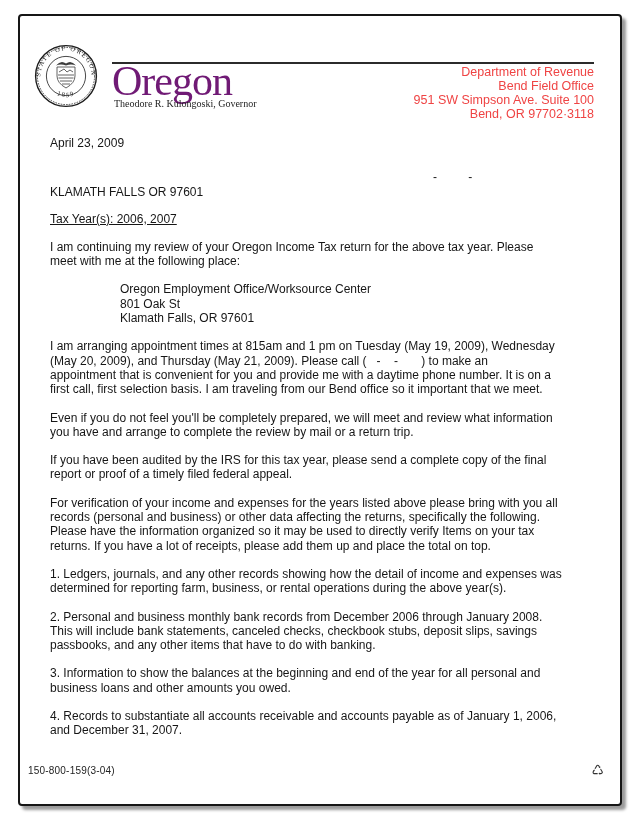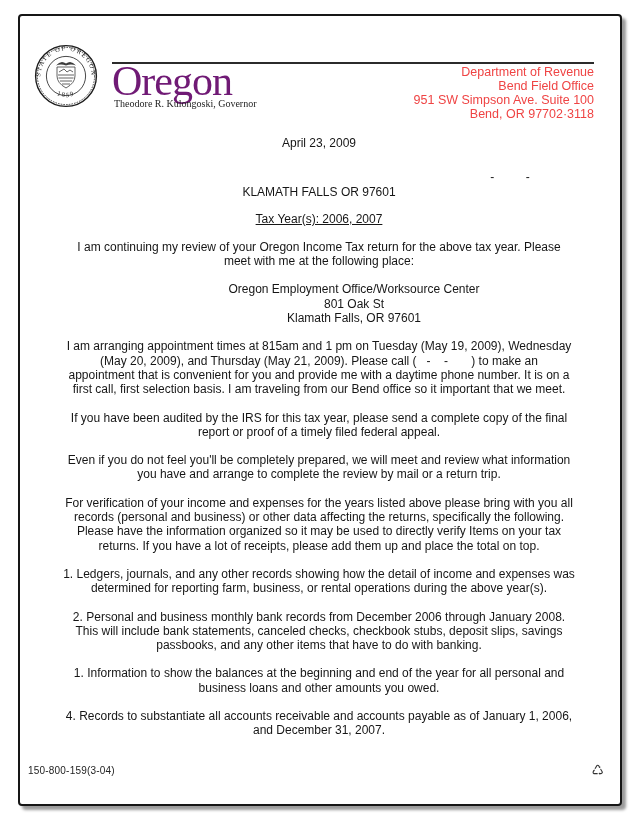--- a/index.html
+++ b/index.html
@@ -25,21 +25,21 @@
     position:absolute;left:94px;top:82px;
     font-family:Liberation Serif, serif;font-size:10px;color:#222;
   }
   .header-rule{position:absolute;left:92px;right:26px;top:46px;height:2px;background:#2b2b2b;}
   .dept-block{
     position:absolute;right:26px;top:49px;text-align:right;
     font-size:12.5px;line-height:14px;color:#ef4444;
   }
 
   
-  .letter{padding:0 32px 0 30px;font-size:12px;line-height:14.3px;color:#161616;text-align:center;}
+  .letter{padding:0 32px 0 30px;font-size:12px;line-height:14.3px;color:#161616;}
   .para{white-space:pre-line;margin:0 0 14px 0;}
   .date-line{margin:0;}
   .redacted-line{margin:20px 0 0 0;height:14px;}
   .redacted-line span{margin-left:383px;letter-spacing:1px;}
   .recipient-line{margin:1px 0 0 0;}
   .subject-line{margin:12px 0 14px 0;}
   .subject-line span{text-decoration:underline;}
   .meeting-place{margin-left:70px;}
 
   
@@ -114,37 +114,37 @@
 
       <p class="para meeting-place">Oregon Employment Office/Worksource Center
 801 Oak St
 Klamath Falls, OR 97601</p>
 
       <p class="para">I am arranging appointment times at 815am and 1 pm on Tuesday (May 19, 2009), Wednesday
 (May 20, 2009), and Thursday (May 21, 2009). Please call (&nbsp;&nbsp;&nbsp;-&nbsp;&nbsp;&nbsp;&nbsp;-&nbsp;&nbsp;&nbsp;&nbsp;&nbsp;&nbsp;&nbsp;) to make an
 appointment that is convenient for you and provide me with a daytime phone number. It is on a
 first call, first selection basis. I am traveling from our Bend office so it important that we meet.</p>
 
+      <p class="para">Even if you do not feel you'll be completely prepared, we will meet and review what information
+you have and arrange to complete the review by mail or a return trip.</p>
+
       <p class="para">If you have been audited by the IRS for this tax year, please send a complete copy of the final
 report or proof of a timely filed federal appeal.</p>
-
-      <p class="para">Even if you do not feel you'll be completely prepared, we will meet and review what information
-you have and arrange to complete the review by mail or a return trip.</p>
 
       <p class="para">For verification of your income and expenses for the years listed above please bring with you all
 records (personal and business) or other data affecting the returns, specifically the following.
 Please have the information organized so it may be used to directly verify Items on your tax
 returns. If you have a lot of receipts, please add them up and place the total on top.</p>
 
       <p class="para">1. Ledgers, journals, and any other records showing how the detail of income and expenses was
 determined for reporting farm, business, or rental operations during the above year(s).</p>
       <p class="para">2. Personal and business monthly bank records from December 2006 through January 2008.
 This will include bank statements, canceled checks, checkbook stubs, deposit slips, savings
 passbooks, and any other items that have to do with banking.</p>
-      <p class="para">1. Information to show the balances at the beginning and end of the year for all personal and
+      <p class="para">3. Information to show the balances at the beginning and end of the year for all personal and
 business loans and other amounts you owed.</p>
       <p class="para">4. Records to substantiate all accounts receivable and accounts payable as of January 1, 2006,
 and December 31, 2007.</p>
     </div>
 
     <div class="form-number">150-800-159(3-04)</div>
     <div class="recycle">♺</div>
 
   </div>
 </div>

